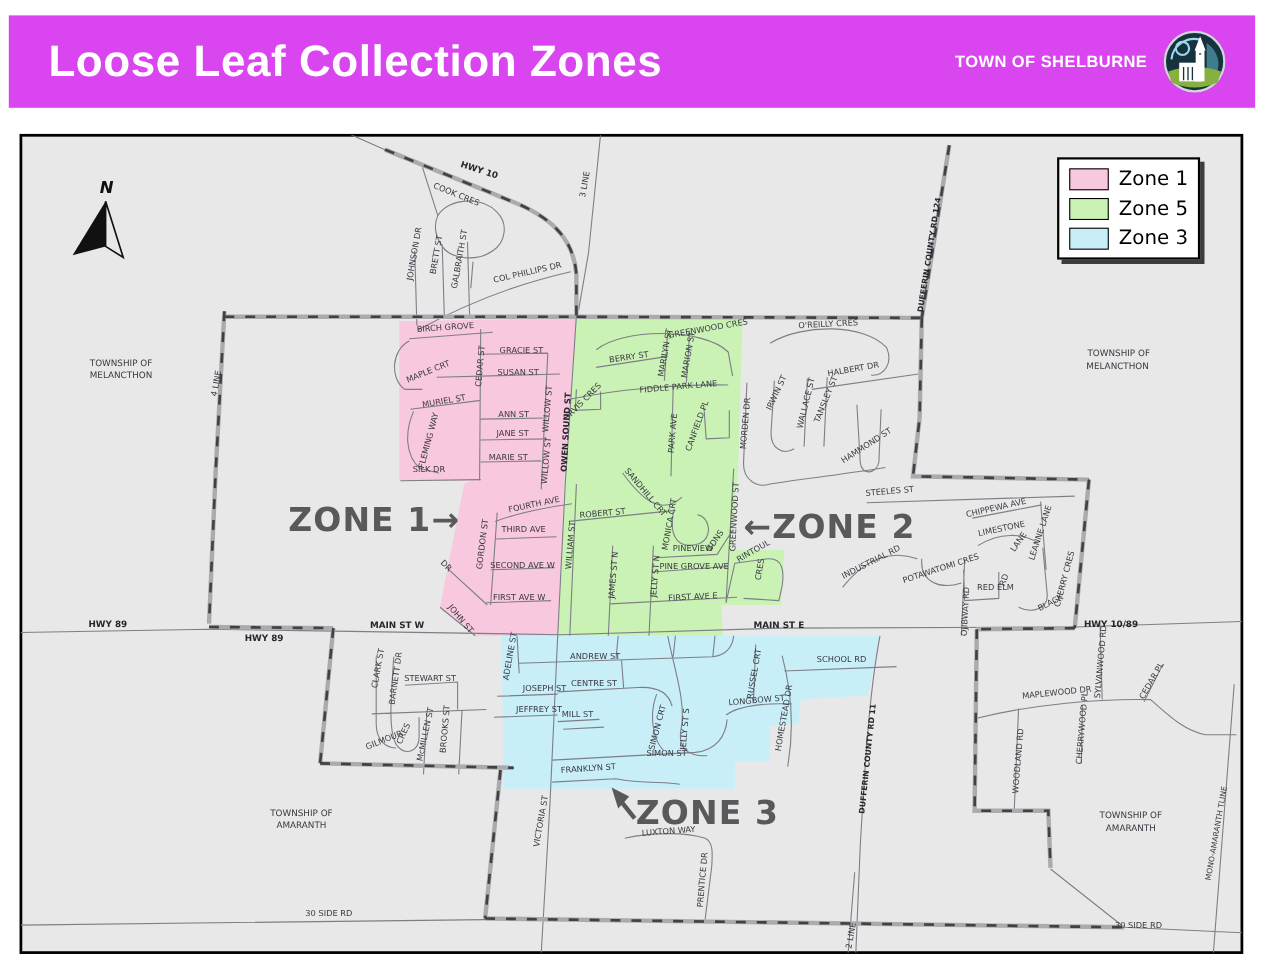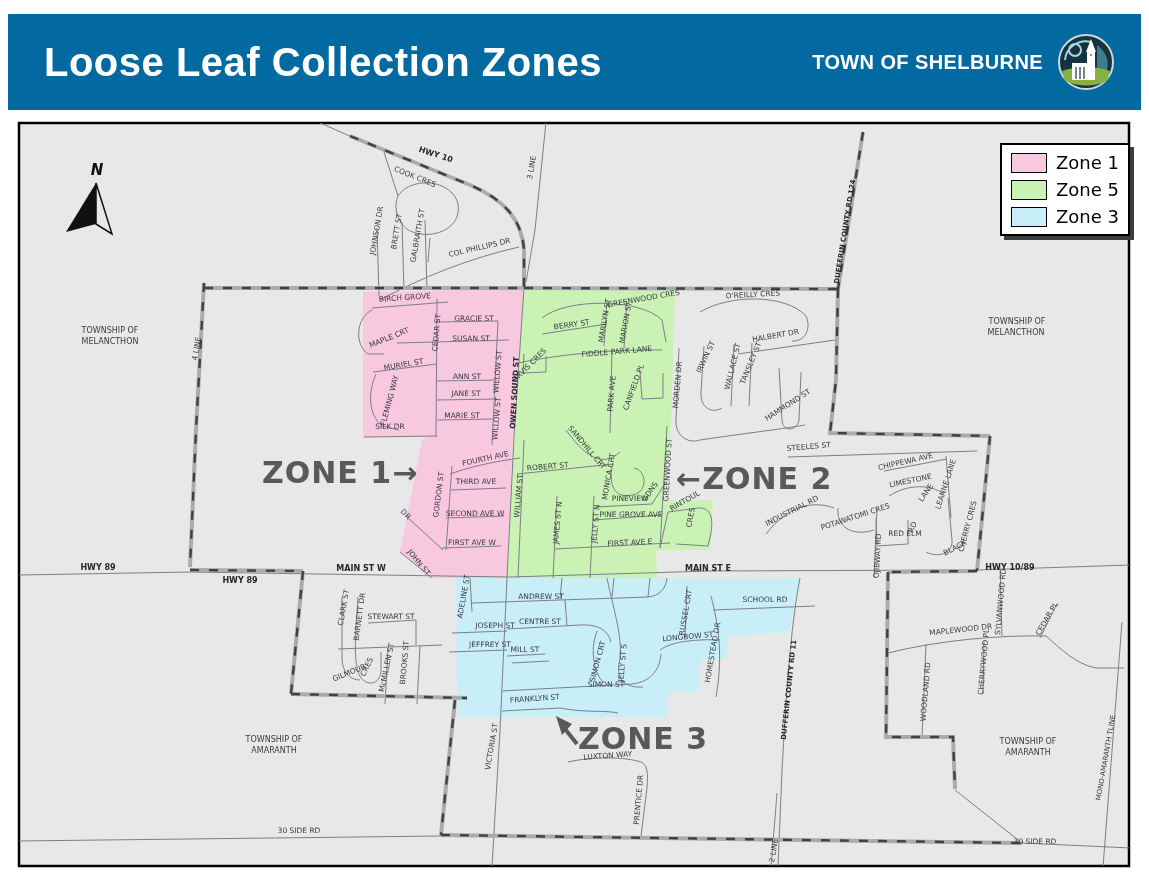--- a/index.html
+++ b/index.html
@@ -1,36 +1,36 @@
 <!DOCTYPE html>
 <html><head>
 <meta charset="utf-8">
 <style>
   html,body{margin:0;padding:0;background:#fff;}
   #page{position:relative;width:1149px;height:882px;background:#fff;overflow:hidden;
         font-family:"Liberation Sans",sans-serif;}
   
-  #header{position:absolute;left:8px;top:14px;width:1133px;height:96px;background:#0369a1;
+  #header{position:absolute;left:8px;top:14px;width:1133px;height:84px;background:#d946ef;
           display:flex;align-items:center;}
   #title{color:#fff;font-size:40px;font-weight:bold;margin-left:36px;letter-spacing:.5px;white-space:nowrap;}
-  #org{color:#fff;font-size:20px;font-weight:bold;margin-left:auto;letter-spacing:.4px;white-space:nowrap;}
+  #org{color:#fff;font-size:15px;font-weight:bold;margin-left:auto;letter-spacing:.4px;white-space:nowrap;}
   #logo{margin-left:14px;margin-right:26px;flex:0 0 auto;}
   
   #map-svg{position:absolute;left:0;top:0;}
   #roads-g path{stroke:#7e7e86;stroke-width:1;fill:none;}
   #boundary-base path{stroke:#ababaf;stroke-width:4;fill:none;}
   #boundary-dash path{stroke:#414144;stroke-width:2.4;fill:none;stroke-dasharray:9 10;}
   #labels-g text{font-family:"DejaVu Sans",sans-serif;fill:#3a3a42;text-anchor:middle;}
   #labels-g text.blb{font-weight:bold;fill:#26262c;}
   #zone-labels-g text{font-family:"DejaVu Sans",sans-serif;font-weight:bold;font-size:30px;
                       fill:#58595b;letter-spacing:1px;}
   #north-n{font-family:"DejaVu Sans",sans-serif;font-style:italic;font-weight:bold;font-size:15px;
            text-anchor:middle;fill:#111;}
   
-  #legend{position:absolute;left:1000px;top:143px;background:#fff;border:2px solid #000;
+  #legend{position:absolute;left:961px;top:143px;background:#fff;border:2px solid #000;
           box-shadow:4px 4px 0 #3c3c3c;padding:7px 9px;display:flex;flex-direction:column;gap:6px;}
   .lrow{display:flex;align-items:center;gap:9px;}
   .swatch{width:34px;height:18px;border:1.4px solid #000;flex:0 0 auto;}
   .ltext{font-family:"DejaVu Sans",sans-serif;font-size:18px;color:#000;white-space:nowrap;}
 </style>
 </head>
 <body>
 
 <div id="page">
 

